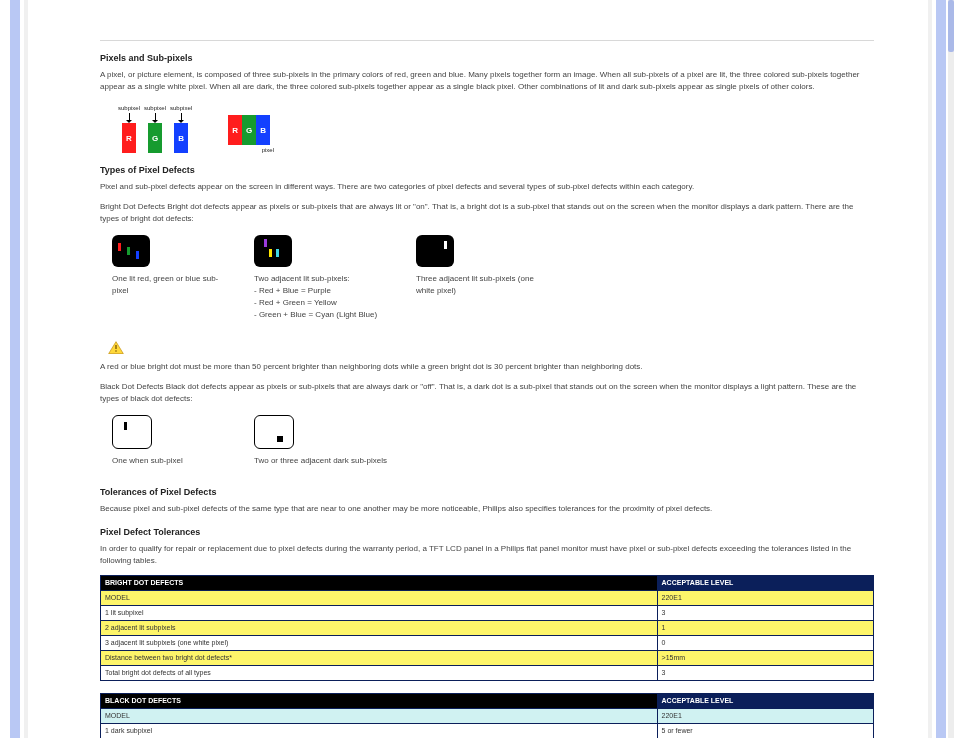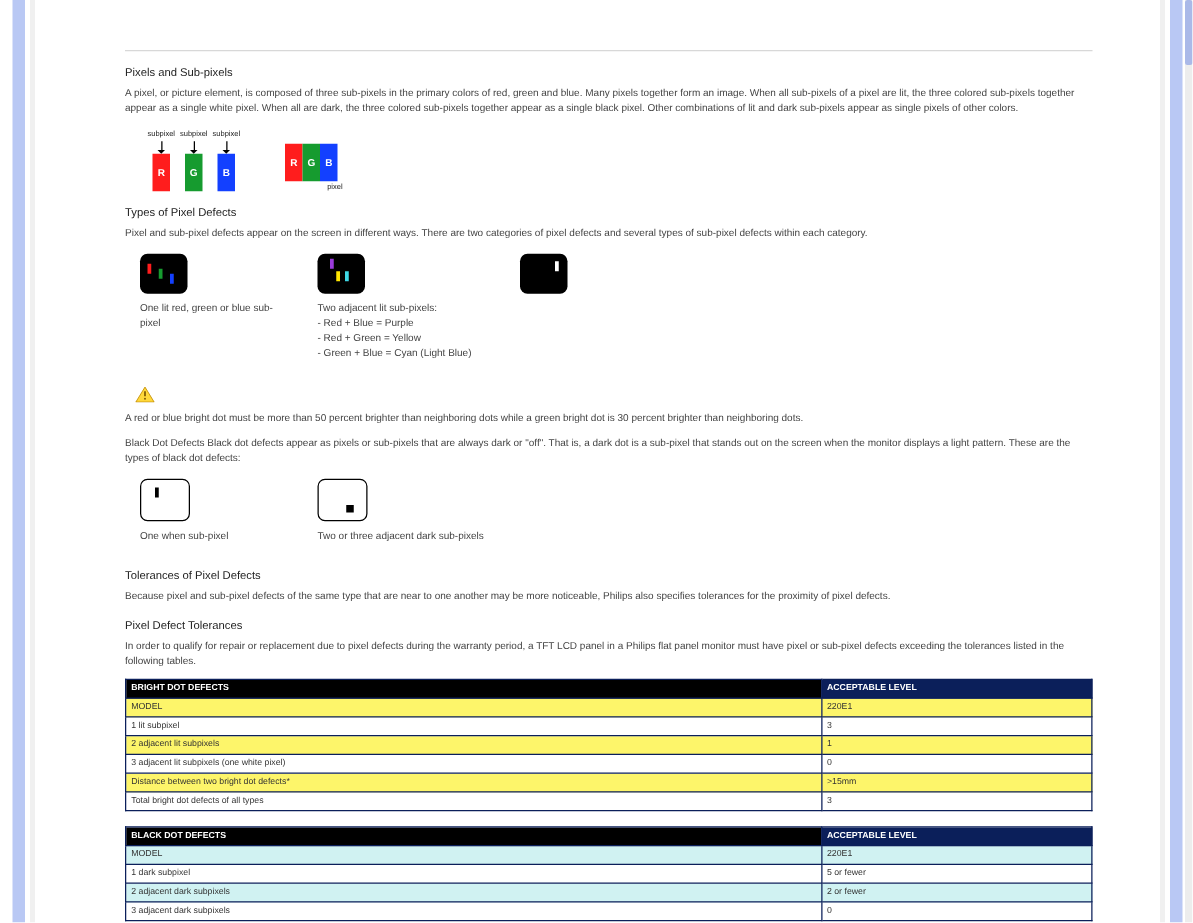--- a/index.html
+++ b/index.html
@@ -8,21 +8,21 @@
 .sidebar{position:absolute;top:0;bottom:0;width:10px;background:#b9c8f4}
 .sidebar.left{left:10px}
 .sidebar.right{right:8px}
 .inner-shade{position:absolute;top:0;bottom:0;width:4px;background:#f0f0f0}
 .inner-shade.left{left:24px}
 .inner-shade.right{right:22px}
 .scroll-track{position:absolute;right:0;top:0;bottom:0;width:6px;background:#ededed}
 .scroll-thumb{position:absolute;right:0;top:0;width:6px;height:52px;background:#aab9e8;border-radius:2px}
 .page{position:absolute;left:100px;right:80px;top:0;bottom:0;padding:0}
 .hr{height:1px;background:#d8d8d8;margin:40px 0 8px}
-.sec-title{font-size:9px;font-weight:normal;margin:12px 0 4px;color:#222}
+.sec-title{font-size:9px;font-weight:bold;margin:12px 0 4px;color:#222}
 .body-text{font-size:8px;line-height:1.5;color:#444;margin:6px 0 8px}
 
 
 .pix-row{display:flex;align-items:flex-end;gap:36px;margin:12px 0 6px 18px}
 .sub-col{display:flex;flex-direction:column;align-items:center;gap:2px}
 .sub-label{font-size:6px;color:#222}
 .arrow-down{width:1px;height:8px;background:#000;position:relative}
 .arrow-down::after{content:"";position:absolute;left:-3px;top:7px;border:3px solid transparent;border-top-color:#000}
 .subpixel{width:14px;height:30px;display:flex;align-items:center;justify-content:center;color:#fff;font-size:8px;font-weight:bold}
 .r{background:#ff1d1d}.g{background:#169b2f}.b{background:#1340ff}
@@ -98,20 +98,21 @@
           <div class="subpixel r">R</div>
           <div class="subpixel g">G</div>
           <div class="subpixel b">B</div>
         </div>
         <span class="pix-arrow">pixel</span>
       </div>
     </div>
 
     <div class="sec-title">Types of Pixel Defects</div>
     <div class="body-text">Pixel and sub-pixel defects appear on the screen in different ways. There are two categories of pixel defects and several types of sub-pixel defects within each category.</div>
+    <div class="body-text">Bright Dot Defects Bright dot defects appear as pixels or sub-pixels that are always lit or "on". That is, a bright dot is a sub-pixel that stands out on the screen when the monitor displays a dark pattern. There are the types of bright dot defects:</div>
 
     <div class="sample-row">
       <div>
         <div class="sample">
           <span class="dot" style="background:#ff1d1d;left:6px;top:8px"></span>
           <span class="dot" style="background:#169b2f;left:15px;top:12px"></span>
           <span class="dot" style="background:#1340ff;left:24px;top:16px"></span>
         </div>
         <div class="body-text" style="width:110px">One lit red, green or blue sub-pixel</div>
       </div>
@@ -125,20 +126,21 @@
           <span>Two adjacent lit sub-pixels:</span><br>
           <span>- Red + Blue = Purple</span><br>
           <span>- Red + Green = Yellow</span><br>
           <span>- Green + Blue = Cyan (Light Blue)</span>
         </div>
       </div>
       <div>
         <div class="sample">
           <span class="dot" style="background:#fff;left:28px;top:6px"></span>
         </div>
+        <div class="body-text" style="width:130px">Three adjacent lit sub-pixels (one white pixel)</div>
       </div>
     </div>
 
     <div class="caution">
       <svg viewBox="0 0 24 20">
           <polygon points="12,1 23,19 1,19" fill="#ffd83a" stroke="#c08a00" stroke-width="1"></polygon>
           <rect x="11" y="6" width="2" height="6" fill="#7a5500"></rect>
           <rect x="11" y="14" width="2" height="2" fill="#7a5500"></rect>
         </svg>
     </div>

